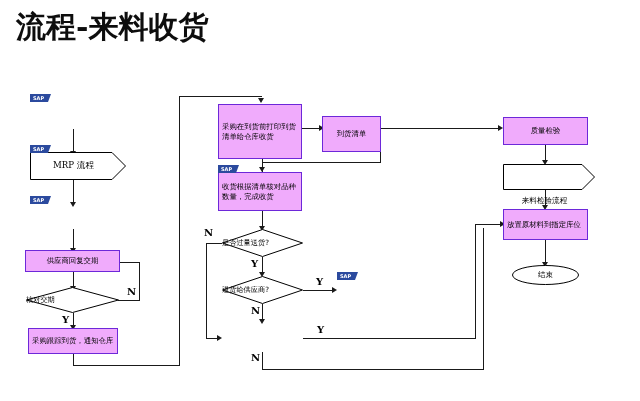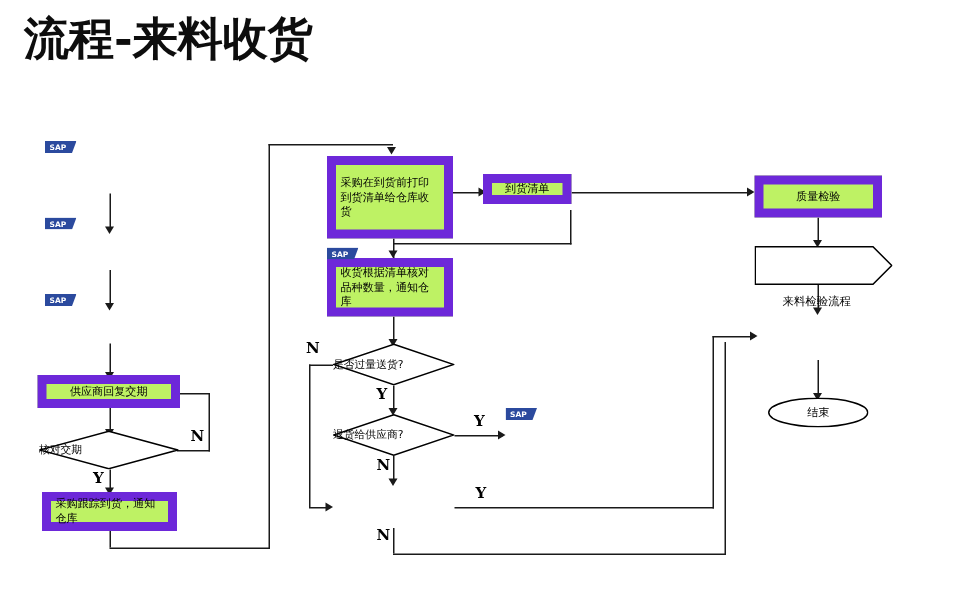--- a/index.html
+++ b/index.html
@@ -35,22 +35,22 @@
   #diagram {
     position: absolute;
     left: 0; top: 0;
     width: 640px; height: 401px;
   }
 
   
   .node {
     position: absolute;
     box-sizing: border-box;
-    border: 6px solid #6d28d9;
-    background: #bef264;
+    border: 1px solid #6d28d9;
+    background: #f0abfc;
     display: flex;
     align-items: center;
     justify-content: center;
     text-align: center;
     font-family: "DejaVu Sans", "Liberation Sans", sans-serif;
     font-size: 7.4px;
     line-height: 9.6px;
     color: #000000;
     padding: 1px 3px;
     z-index: 3;
@@ -270,20 +270,26 @@
         <text x="3" y="6" font-family="DejaVu Sans, sans-serif" font-size="5" font-weight="700" fill="#ffffff">SAP</text>
       </svg>
     </div>
 
     <div class="sap-badge" style="left:30px; top:145px;">
       <svg width="21" height="8" viewBox="0 0 21 8">
         <polygon points="0,0 21,0 18,8 0,8" fill="#2b4a9e"></polygon>
         <text x="3" y="6" font-family="DejaVu Sans, sans-serif" font-size="5" font-weight="700" fill="#ffffff">SAP</text>
       </svg>
     </div>
+    <div class="node pent" style="left:30px; top:152px; width:96px; height:28px;">
+      <svg class="pent-svg" viewBox="0 0 96 28" preserveAspectRatio="none">
+        <polygon points="0.5,0.5 82,0.5 95.5,14 82,27.5 0.5,27.5" fill="#ffffff" stroke="#000000" stroke-width="1"></polygon>
+      </svg>
+      <div class="pent-label">MRP 流程</div>
+    </div>
 
     <div class="sap-badge" style="left:30px; top:196px;">
       <svg width="21" height="8" viewBox="0 0 21 8">
         <polygon points="0,0 21,0 18,8 0,8" fill="#2b4a9e"></polygon>
         <text x="3" y="6" font-family="DejaVu Sans, sans-serif" font-size="5" font-weight="700" fill="#ffffff">SAP</text>
       </svg>
     </div>
 
     <div class="node proc" style="left:25px; top:250px; width:95px; height:22px;">
       <span>供应商回复交期</span>
@@ -297,32 +303,32 @@
     </div>
 
     <div class="node proc left-align" style="left:28px; top:328px; width:90px; height:26px;">
       <span>采购跟踪到货，通知仓库</span>
     </div>
 
     <div class="node proc left-align" style="left:218px; top:104px; width:84px; height:55px;">
       <span>采购在到货前打印到货清单给仓库收货</span>
     </div>
 
-    <div class="node doc" style="left:322px; top:116px; width:59px; height:20px;">
+    <div class="node doc" style="left:322px; top:116px; width:59px; height:36px;">
       <span>到货清单</span>
     </div>
 
     <div class="sap-badge" style="left:218px; top:165px;">
       <svg width="21" height="8" viewBox="0 0 21 8">
         <polygon points="0,0 21,0 18,8 0,8" fill="#2b4a9e"></polygon>
         <text x="3" y="6" font-family="DejaVu Sans, sans-serif" font-size="5" font-weight="700" fill="#ffffff">SAP</text>
       </svg>
     </div>
     <div class="node proc left-align" style="left:218px; top:172px; width:84px; height:39px;">
-      <span>收货根据清单核对品种数量，通知仓库</span>
+      <span>收货根据清单核对品种数量，完成收货</span>
     </div>
 
     <div class="node diamond" style="left:222px; top:229px; width:81px; height:28px;">
       <svg class="dia-svg" viewBox="0 0 81 28" preserveAspectRatio="none">
         <polygon points="40.5,0.5 80.5,14 40.5,27.5 0.5,14" fill="#ffffff" stroke="#000000" stroke-width="1"></polygon>
       </svg>
       <div class="dia-label">是否过量送货?</div>
     </div>
 
     <div class="node diamond" style="left:222px; top:276px; width:81px; height:28px;">
@@ -344,20 +350,23 @@
       <span>质量检验</span>
     </div>
 
     <div class="node pent" style="left:503px; top:164px; width:92px; height:26px;">
       <svg class="pent-svg" viewBox="0 0 92 26" preserveAspectRatio="none">
         <polygon points="0.5,0.5 79,0.5 91.5,13 79,25.5 0.5,25.5" fill="#ffffff" stroke="#000000" stroke-width="1"></polygon>
       </svg>
       <div class="pent-label cjk">来料检验流程</div>
     </div>
 
+    <div class="node proc left-align" style="left:503px; top:209px; width:85px; height:31px;">
+      <span>放置原材料到指定库位</span>
+    </div>
 
     <div class="node oval" style="left:512px; top:265px; width:67px; height:20px;">
       <svg class="oval-svg" viewBox="0 0 67 20" preserveAspectRatio="none">
         <ellipse cx="33.5" cy="10" rx="33" ry="9.5" fill="#ffffff" stroke="#000000" stroke-width="1"></ellipse>
       </svg>
       <div class="oval-label">结束</div>
     </div>
 
   </div>
 </div>

